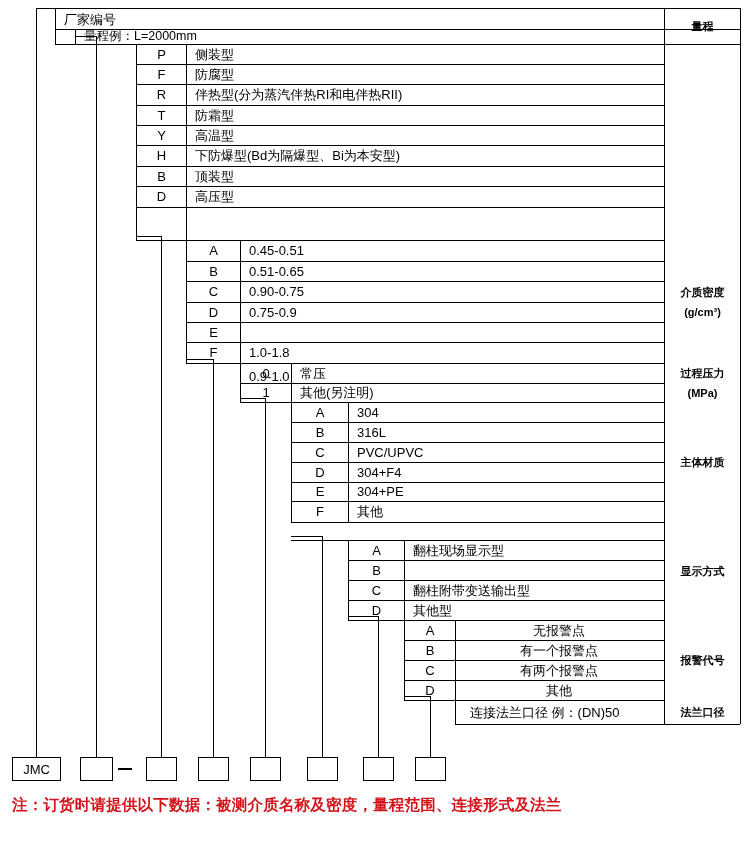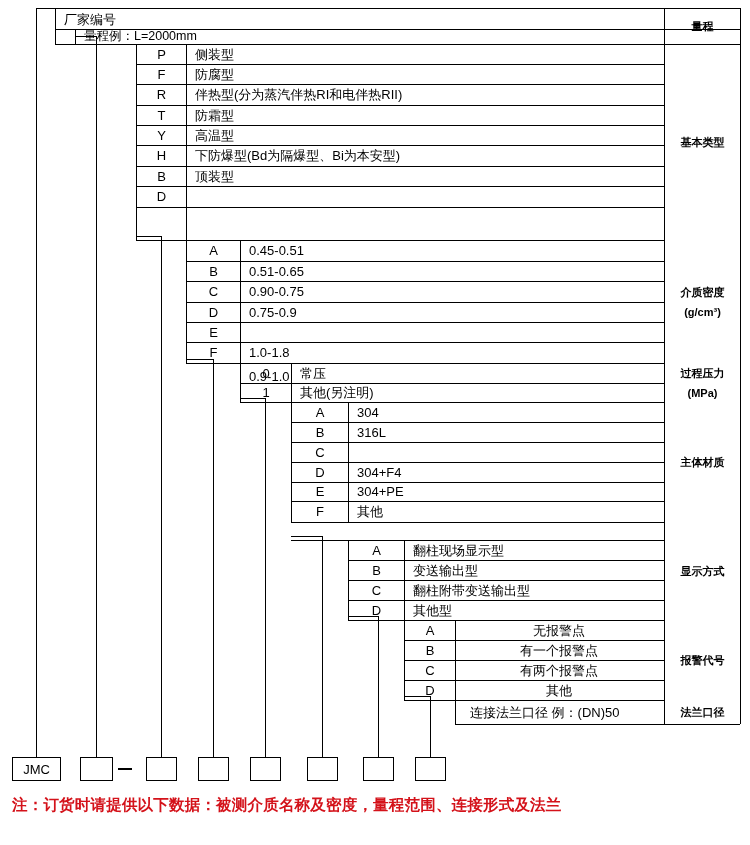--- a/index.html
+++ b/index.html
@@ -139,22 +139,22 @@
   <div class="cell code" style="left:137px; top:125px; width:49px; height:20px;">Y</div>
   <div class="cell desc" style="left:187px; top:125px; width:470px; height:20px;">高温型</div>
 
   <div class="cell code" style="left:137px; top:145px; width:49px; height:21px;">H</div>
   <div class="cell desc" style="left:187px; top:145px; width:470px; height:21px;">下防爆型(Bd为隔爆型、Bi为本安型)</div>
 
   <div class="cell code" style="left:137px; top:166px; width:49px; height:20px;">B</div>
   <div class="cell desc" style="left:187px; top:166px; width:470px; height:20px;">顶装型</div>
 
   <div class="cell code" style="left:137px; top:186px; width:49px; height:21px;">D</div>
-
-  <div class="cell grp" style="left:665px; top:44px; width:75px; height:196px;">基本类型</div>
+  <div class="cell desc" style="left:187px; top:186px; width:470px; height:21px;">高压型</div>
+
 
   <div class="vline" style="left:186px; top:240px; height:123px;"></div>
   <div class="vline" style="left:240px; top:240px; height:123px;"></div>
 
   <div class="hline" style="left:186px; top:261px; width:478px;"></div>
   <div class="hline" style="left:186px; top:281px; width:478px;"></div>
   <div class="hline" style="left:186px; top:302px; width:478px;"></div>
   <div class="hline" style="left:186px; top:322px; width:478px;"></div>
   <div class="hline" style="left:186px; top:342px; width:478px;"></div>
   <div class="hline" style="left:186px; top:363px; width:478px;"></div>
@@ -209,20 +209,21 @@
   <div class="hline" style="left:291px; top:501px; width:373px;"></div>
   <div class="hline" style="left:291px; top:522px; width:373px;"></div>
 
   <div class="cell code" style="left:292px; top:402px; width:56px; height:20px;">A</div>
   <div class="cell desc" style="left:349px; top:402px; width:313px; height:20px;">304</div>
 
   <div class="cell code" style="left:292px; top:422px; width:56px; height:20px;">B</div>
   <div class="cell desc" style="left:349px; top:422px; width:313px; height:20px;">316L</div>
 
   <div class="cell code" style="left:292px; top:442px; width:56px; height:20px;">C</div>
+  <div class="cell desc" style="left:349px; top:442px; width:313px; height:20px;">PVC/UPVC</div>
 
   <div class="cell code" style="left:292px; top:462px; width:56px; height:20px;">D</div>
   <div class="cell desc" style="left:349px; top:462px; width:313px; height:20px;">304+F4</div>
 
   <div class="cell code" style="left:292px; top:482px; width:56px; height:19px;">E</div>
   <div class="cell desc" style="left:349px; top:482px; width:313px; height:19px;">304+PE</div>
 
   <div class="cell code" style="left:292px; top:501px; width:56px; height:21px;">F</div>
   <div class="cell desc" style="left:349px; top:501px; width:313px; height:21px;">其他</div>
 
@@ -234,21 +235,20 @@
 
   <div class="hline" style="left:348px; top:560px; width:316px;"></div>
   <div class="hline" style="left:348px; top:580px; width:316px;"></div>
   <div class="hline" style="left:348px; top:600px; width:316px;"></div>
   <div class="hline" style="left:348px; top:620px; width:316px;"></div>
 
   <div class="cell code" style="left:349px; top:540px; width:55px; height:20px;">A</div>
   <div class="cell desc" style="left:405px; top:540px; width:257px; height:20px;">翻柱现场显示型</div>
 
   <div class="cell code" style="left:349px; top:560px; width:55px; height:20px;">B</div>
-  <div class="cell desc" style="left:405px; top:560px; width:257px; height:20px;">变送输出型</div>
 
   <div class="cell code" style="left:349px; top:580px; width:55px; height:20px;">C</div>
   <div class="cell desc" style="left:405px; top:580px; width:257px; height:20px;">翻柱附带变送输出型</div>
 
   <div class="cell code" style="left:349px; top:600px; width:55px; height:20px;">D</div>
   <div class="cell grp" style="left:665px; top:522px; width:75px; height:98px;">显示方式</div>
 
   <div class="cell desc" style="left:405px; top:600px; width:257px; height:20px;">其他型</div>
 
   <div class="vline" style="left:404px; top:620px; height:80px;"></div>

